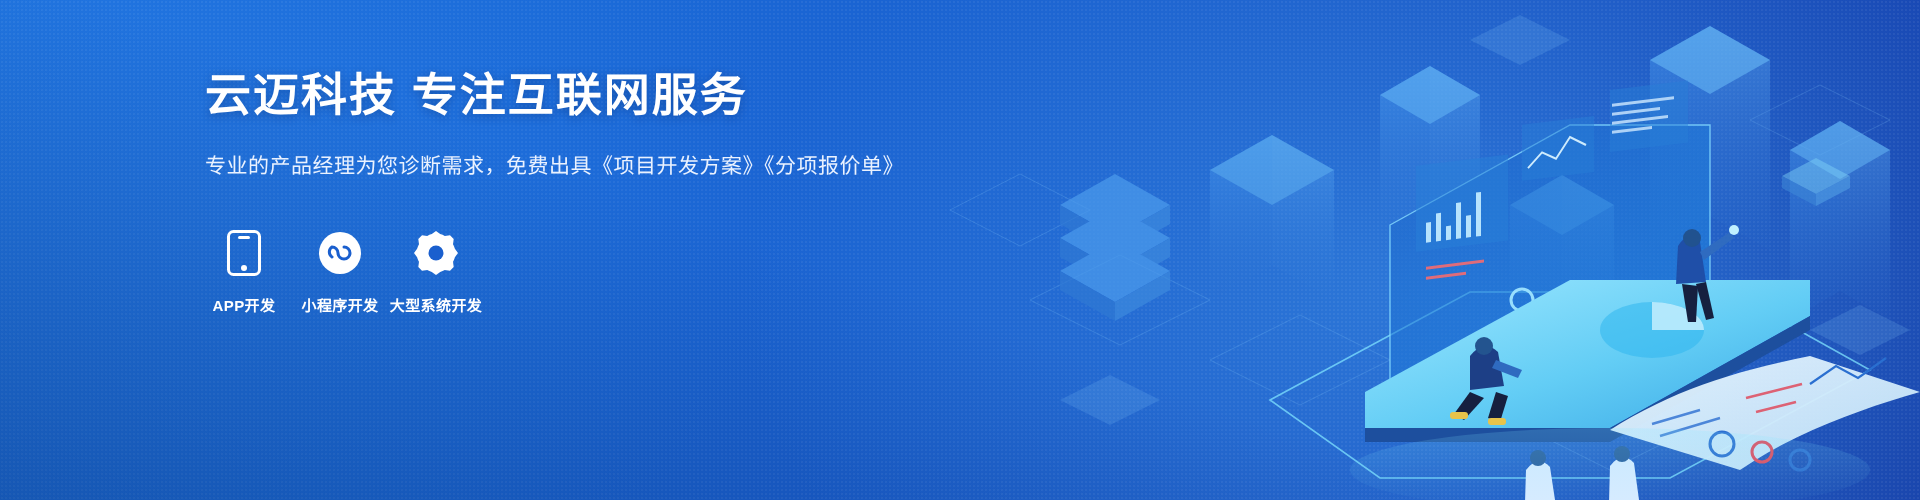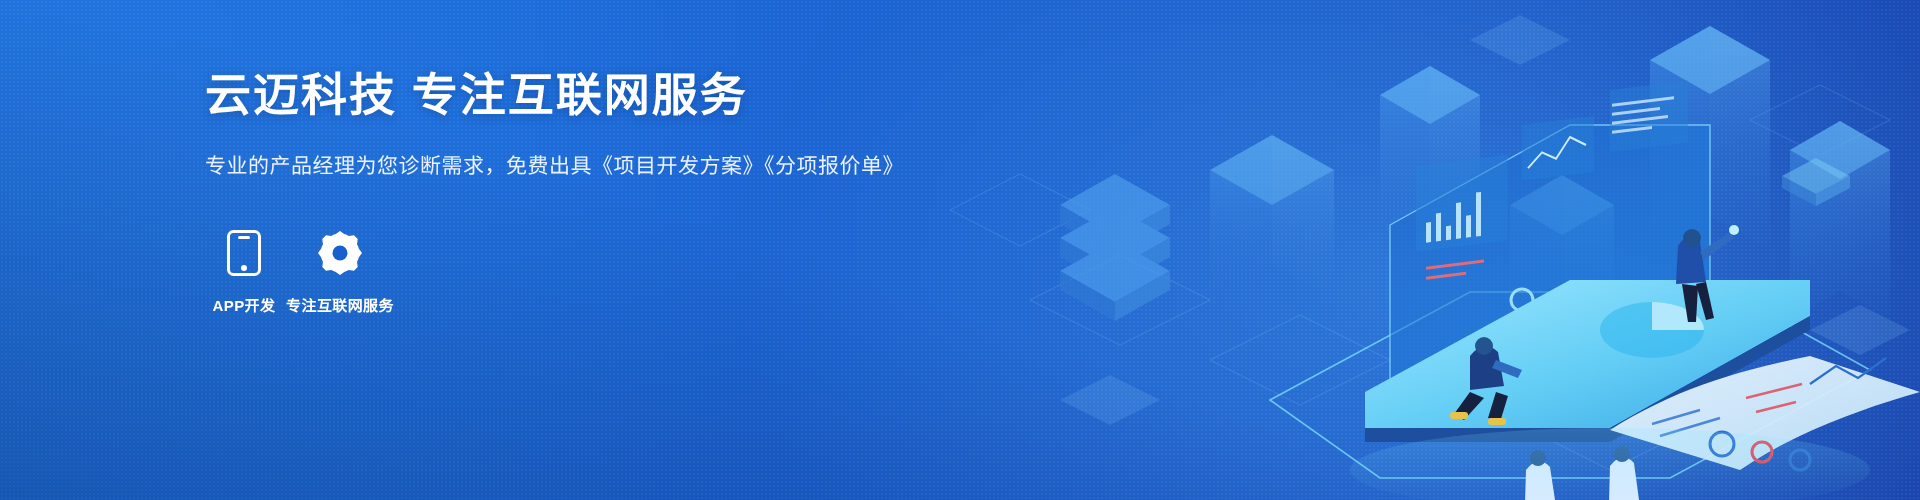--- a/index.html
+++ b/index.html
@@ -277,30 +277,39 @@
       <span class="ico">
         <svg width="34" height="46" viewBox="0 0 34 46">
           <rect x="1.5" y="1.5" width="31" height="43" rx="5" fill="none" stroke="#fff" stroke-width="3"></rect>
           <rect x="11" y="6" width="12" height="3" rx="1.5" fill="#fff"></rect>
           <circle cx="17" cy="38" r="3" fill="#fff"></circle>
         </svg>
       </span>
       <span class="lbl">APP开发</span>
     </div>
 
+    <div class="service">
+      <span class="ico">
+        <svg width="44" height="44" viewBox="0 0 44 44">
+          <circle cx="22" cy="22" r="21" fill="#fff"></circle>
+          <path d="M14 26 a6 6 0 0 1 0 -10 a6 6 0 0 1 6 6 a6 6 0 0 0 6 6 a6 6 0 0 0 0 -12" fill="none" stroke="#1a5fce" stroke-width="3" stroke-linecap="round"></path>
+        </svg>
+      </span>
+      <span class="lbl">小程序开发</span>
+    </div>
 
 
 
     <div class="service">
       <span class="ico">
         <svg width="44" height="44" viewBox="0 0 44 44">
           <path d="M22 0 l4.2 3.1 a19 19 0 0 1 4.6 1.9 L36 4.3 l3.7 3.7 -.7 5.2 a19 19 0 0 1 1.9 4.6 L44 22
                    l-3.1 4.2 a19 19 0 0 1 -1.9 4.6 l.7 5.2 -3.7 3.7 -5.2-.7 a19 19 0 0 1 -4.6 1.9 L22 44
                    l-4.2-3.1 a19 19 0 0 1 -4.6-1.9 L8 39.7 4.3 36 l.7-5.2 a19 19 0 0 1 -1.9-4.6 L0 22
                    l3.1-4.2 a19 19 0 0 1 1.9-4.6 L4.3 8 8 4.3 l5.2.7 a19 19 0 0 1 4.6-1.9 Z" fill="#fff"></path>
           <circle cx="22" cy="22" r="7.5" fill="#1a5fce"></circle>
         </svg>
       </span>
-      <span class="lbl">专注互联网服务</span>
+      <span class="lbl">大型系统开发</span>
     </div>
 
   </div>
 </div>
 
 </body></html>

